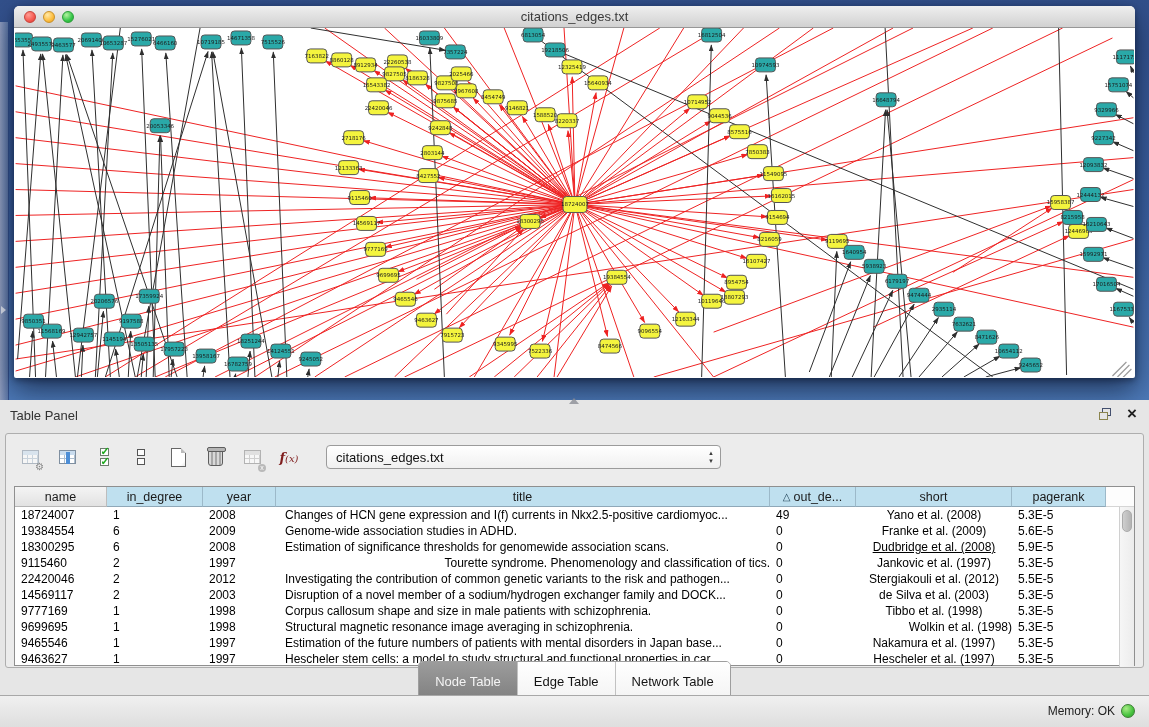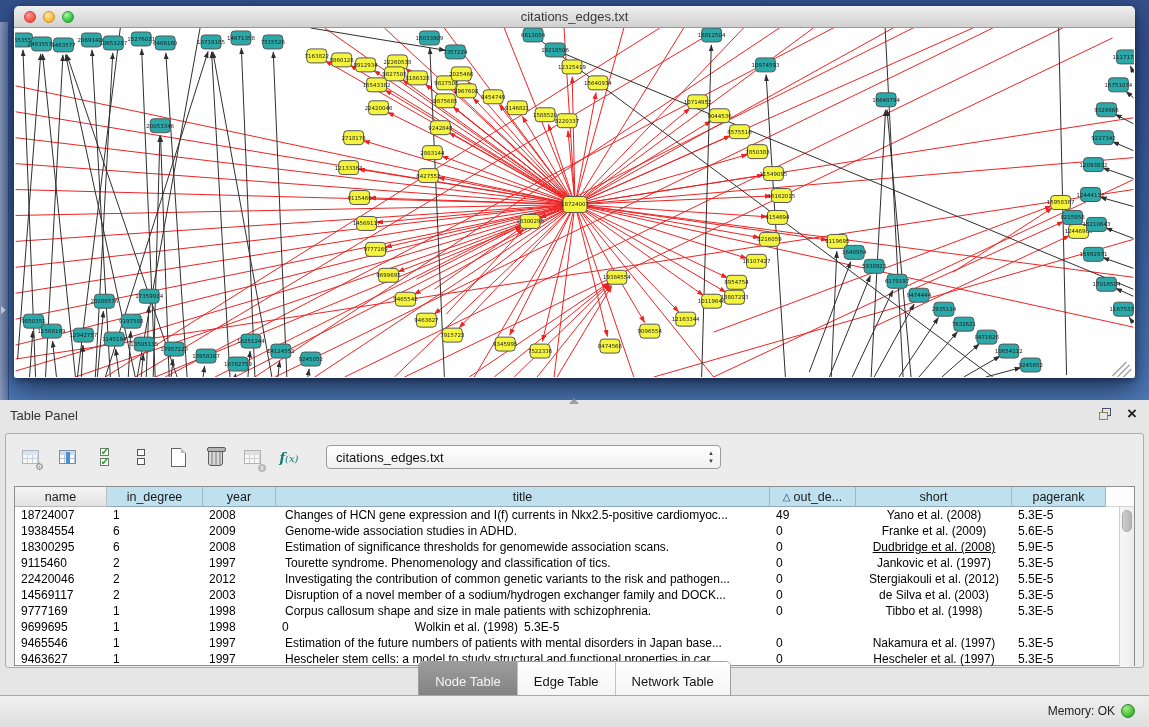--- a/index.html
+++ b/index.html
@@ -67,21 +67,21 @@
   .check-row::after { content:"✓"; position:absolute; left:0px; top:-4px; color:#1faa1f; font-size:11px; font-weight:bold; }
   .rows-ic { display:flex; flex-direction:column; gap:2px; }
   .rows-ic div { width:8px; height:7px; border:1px solid #555; background:#fbfbfb; }
   .file-ic { position:relative; width:15px; height:19px; border:1px solid #666; background:linear-gradient(135deg,#fff 80%,#e9e9e9); }
   .file-ic::after { content:""; position:absolute; right:-1px; top:-1px; width:0; height:0;
                     border-left:5px solid #bbb; border-top:5px solid #ececec; }
   .trash-ic { position:relative; width:15px; height:17px; border-radius:2px 2px 3px 3px; border:1px solid #5d5d5d;
               background:repeating-linear-gradient(90deg,#d9d9d9 0 2px,#a8a8a8 2px 4px); }
   .trash-ic::before { content:""; position:absolute; left:-2px; top:-3px; width:17px; height:3px;
               background:#b5b5b5; border:1px solid #5d5d5d; border-radius:2px; }
-  .fx-ic { font-family:"DejaVu Serif", serif; font-style:italic; font-weight:bold; font-size:13px; color:#0f766e; }
+  .fx-ic { font-family:"DejaVu Serif", serif; font-style:italic; font-weight:bold; font-size:13px; color:#7f1d1d; }
   .fx-ic span { font-weight:normal; font-size:10px; }
   .combo { position:relative; margin-left:12px; width:395px; height:24px; border:1px solid #9b9b9b; border-radius:4px;
            background:linear-gradient(180deg,#ffffff,#f0f0f0); display:flex; align-items:center; }
   .combo-text { margin-left:9px; font-size:13px; color:#111; }
   .combo-spin { position:absolute; right:6px; top:3px; display:flex; flex-direction:column; align-items:center; }
   .combo-spin i { font-style:normal; font-size:6px; line-height:8px; color:#3c3c3c; }
 
   
   .grid { position:absolute; left:8px; top:52px; width:1121px; height:180px; border:1px solid #8f8f8f; background:#fff; display:flex; flex-direction:column; }
   .grid-head { display:flex; height:20px; }
@@ -643,21 +643,21 @@
                 <div class="tcell" style="width: 73px; text-align: left; padding-left: 6px;">2008</div>
                 <div class="tcell" style="width: 494px; text-align: left; padding-left: 9px;">Estimation of significance thresholds for genomewide association scans.</div>
                 <div class="tcell" style="width: 86px; text-align: left; padding-left: 6px;">0</div>
                 <div class="tcell" style="width: 156px; text-align: center; padding-left: 0px; text-decoration: underline;">Dudbridge et al. (2008)</div>
                 <div class="tcell" style="width: 94px; text-align: left; padding-left: 6px;">5.9E-5</div>
               </div>
               <div class="trow">
                 <div class="tcell" style="width: 92px; text-align: left; padding-left: 6px;">9115460</div>
                 <div class="tcell" style="width: 96px; text-align: left; padding-left: 6px;">2</div>
                 <div class="tcell" style="width: 73px; text-align: left; padding-left: 6px;">1997</div>
-                <div class="tcell" style="width: 494px; text-align: left; padding-left: 9px;">Tourette syndrome. Phenomenology and classification of tics.</div>
+                <div class="tcell" style="width: 494px; text-align: right; padding-left: 9px;">Tourette syndrome. Phenomenology and classification of tics.</div>
                 <div class="tcell" style="width: 86px; text-align: left; padding-left: 6px;">0</div>
                 <div class="tcell" style="width: 156px; text-align: center; padding-left: 0px;">Jankovic et al. (1997)</div>
                 <div class="tcell" style="width: 94px; text-align: left; padding-left: 6px;">5.3E-5</div>
               </div>
               <div class="trow">
                 <div class="tcell" style="width: 92px; text-align: left; padding-left: 6px;">22420046</div>
                 <div class="tcell" style="width: 96px; text-align: left; padding-left: 6px;">2</div>
                 <div class="tcell" style="width: 73px; text-align: left; padding-left: 6px;">2012</div>
                 <div class="tcell" style="width: 494px; text-align: left; padding-left: 9px;">Investigating the contribution of common genetic variants to the risk and pathogen...</div>
                 <div class="tcell" style="width: 86px; text-align: left; padding-left: 6px;">0</div>
@@ -679,20 +679,21 @@
                 <div class="tcell" style="width: 73px; text-align: left; padding-left: 6px;">1998</div>
                 <div class="tcell" style="width: 494px; text-align: left; padding-left: 9px;">Corpus callosum shape and size in male patients with schizophrenia.</div>
                 <div class="tcell" style="width: 86px; text-align: left; padding-left: 6px;">0</div>
                 <div class="tcell" style="width: 156px; text-align: center; padding-left: 0px;">Tibbo et al. (1998)</div>
                 <div class="tcell" style="width: 94px; text-align: left; padding-left: 6px;">5.3E-5</div>
               </div>
               <div class="trow">
                 <div class="tcell" style="width: 92px; text-align: left; padding-left: 6px;">9699695</div>
                 <div class="tcell" style="width: 96px; text-align: left; padding-left: 6px;">1</div>
                 <div class="tcell" style="width: 73px; text-align: left; padding-left: 6px;">1998</div>
+                <div class="tcell" style="width: 494px; text-align: left; padding-left: 9px;">Structural magnetic resonance image averaging in schizophrenia.</div>
                 <div class="tcell" style="width: 86px; text-align: left; padding-left: 6px;">0</div>
                 <div class="tcell" style="width: 156px; text-align: right; padding-left: 0px;">Wolkin et al. (1998)</div>
                 <div class="tcell" style="width: 94px; text-align: left; padding-left: 6px;">5.3E-5</div>
               </div>
               <div class="trow">
                 <div class="tcell" style="width: 92px; text-align: left; padding-left: 6px;">9465546</div>
                 <div class="tcell" style="width: 96px; text-align: left; padding-left: 6px;">1</div>
                 <div class="tcell" style="width: 73px; text-align: left; padding-left: 6px;">1997</div>
                 <div class="tcell" style="width: 494px; text-align: left; padding-left: 9px;">Estimation of the future numbers of patients with mental disorders in Japan base...</div>
                 <div class="tcell" style="width: 86px; text-align: left; padding-left: 6px;">0</div>

